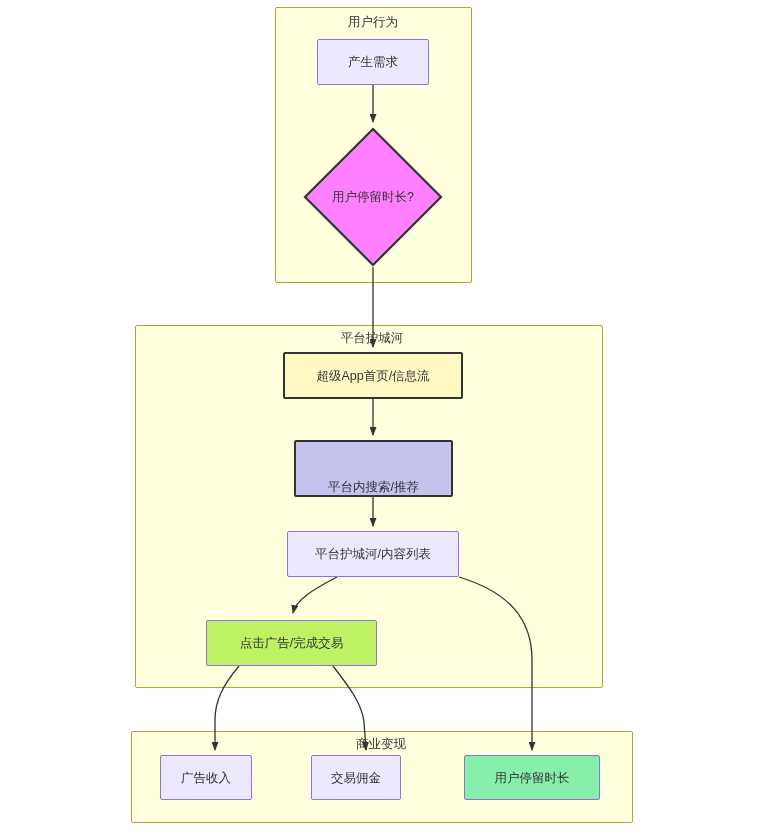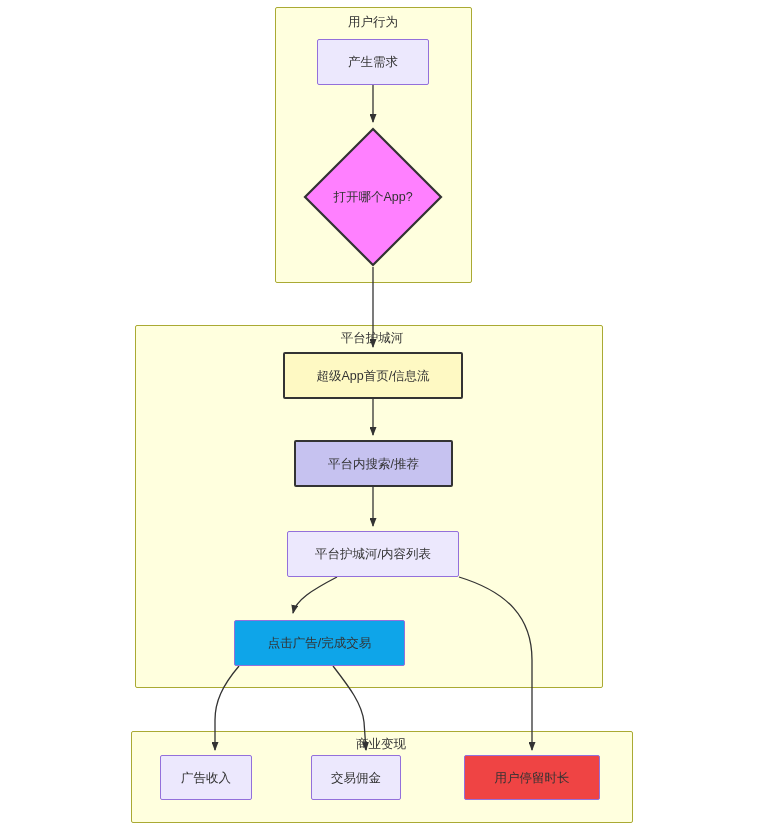--- a/index.html
+++ b/index.html
@@ -118,38 +118,38 @@
   </svg>
 
   <div id="nodes">
       <div class="node" style="left: 317px; top: 39px; width: 112px; height: 46px; background: rgb(236, 232, 253); border-color: rgb(147, 112, 219);">
         <span>产生需求</span>
       </div>
       <div class="diamond-wrap" style="left: 303px; top: 127px; width: 140px; height: 140px;">
         <svg class="diamond-shape" viewBox="0 0 140 140">
           <polygon points="70,2 138,70 70,138 2,70" fill="#ff80ff" stroke="#333333" stroke-width="2.2"></polygon>
         </svg>
-        <span class="diamond-label">打开哪个App?</span>
+        <span class="diamond-label">用户停留时长?</span>
       </div>
       <div class="node highlight" style="left: 283px; top: 352px; width: 180px; height: 47px; background: #fef9c3; border-color: rgb(51, 51, 51);">
         <span>超级App首页/信息流</span>
       </div>
-      <div class="node highlight" style="left: 294px; top: 440px; width: 159px; height: 47px; background: rgb(198, 194, 240); border-color: rgb(51, 51, 51);">
+      <div class="node highlight" style="left: 294px; top: 440px; width: 159px; height: 57px; background: rgb(198, 194, 240); border-color: rgb(51, 51, 51); align-items: flex-end;">
         <span>平台内搜索/推荐</span>
       </div>
       <div class="node" style="left: 287px; top: 531px; width: 172px; height: 46px; background: rgb(236, 232, 253); border-color: rgb(147, 112, 219);">
         <span>平台护城河/内容列表</span>
       </div>
-      <div class="node" style="left: 206px; top: 620px; width: 171px; height: 46px; background: #0ea5e9; border-color: rgb(147, 112, 219); margin-left: 28px;">
+      <div class="node" style="left: 206px; top: 620px; width: 171px; height: 46px; background: #bef264; border-color: rgb(147, 112, 219);">
         <span>点击广告/完成交易</span>
       </div>
       <div class="node" style="left: 160px; top: 755px; width: 92px; height: 45px; background: rgb(236, 232, 253); border-color: rgb(147, 112, 219);">
         <span>广告收入</span>
       </div>
       <div class="node" style="left: 311px; top: 755px; width: 90px; height: 45px; background: rgb(236, 232, 253); border-color: rgb(147, 112, 219);">
         <span>交易佣金</span>
       </div>
-      <div class="node" style="left: 464px; top: 755px; width: 136px; height: 45px; background: #ef4444; border-color: rgb(147, 112, 219);">
+      <div class="node" style="left: 464px; top: 755px; width: 136px; height: 45px; background: #86efac; border-color: rgb(147, 112, 219);">
         <span>用户停留时长</span>
       </div>
     </div>
 
 </div>
 
 </body></html>

